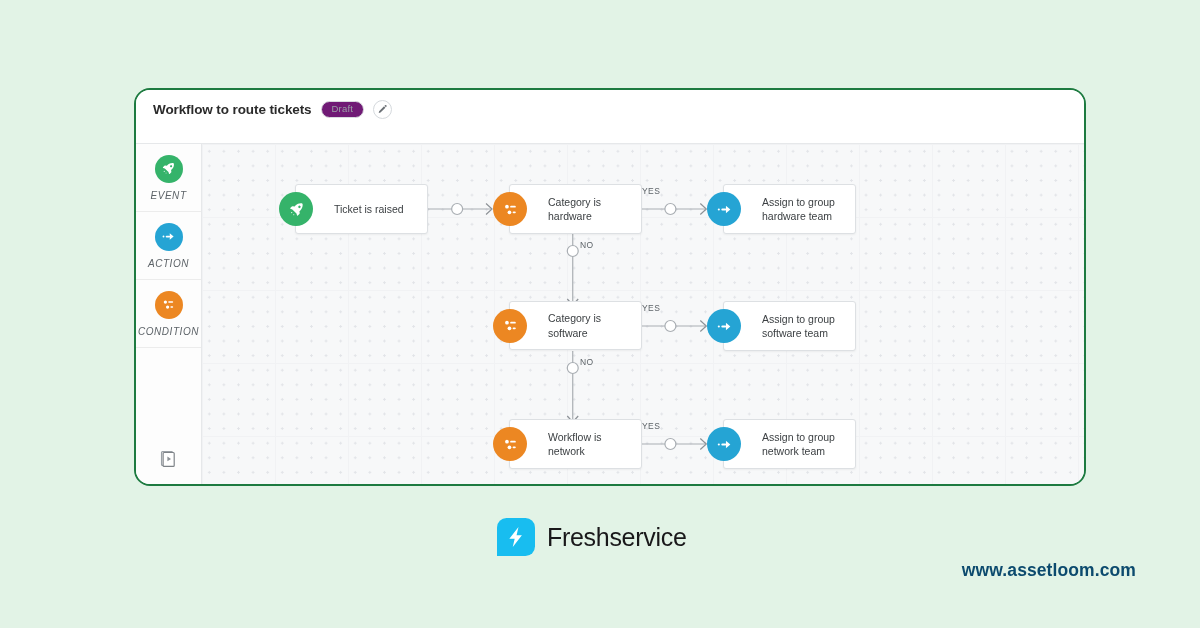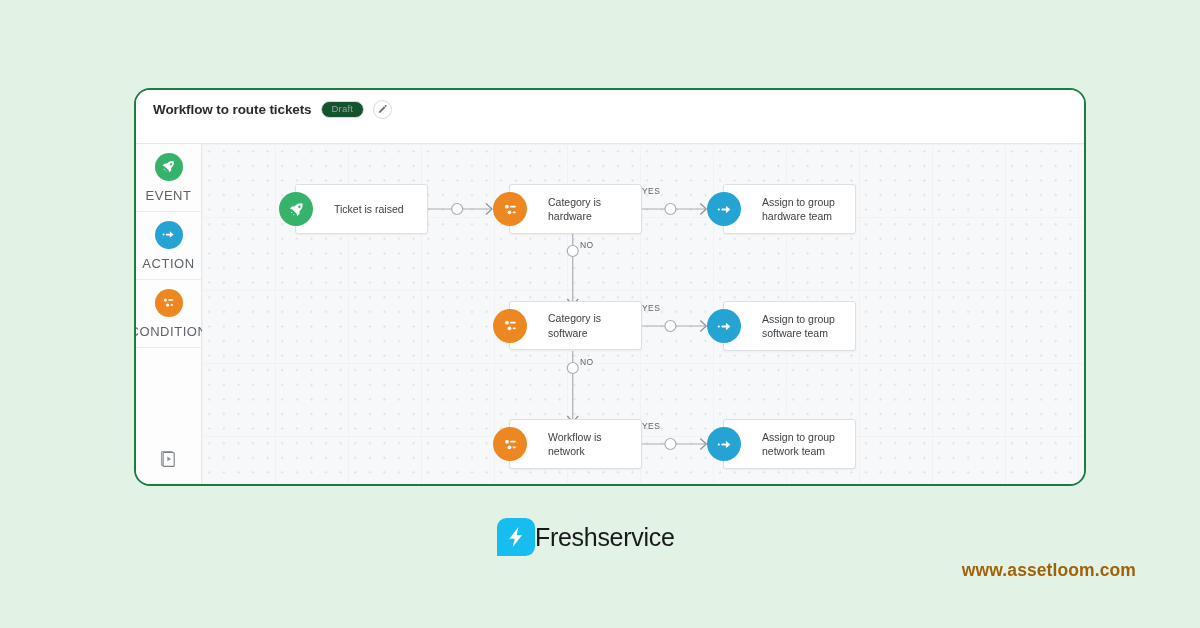--- a/index.html
+++ b/index.html
@@ -26,21 +26,21 @@
   .wf-header {
     position: absolute; left: 0; top: 0;
     width: 100%; height: 53px;
     background: #ffffff;
     padding: 10px 4px 0 17px;
   }
   .wf-title-row { display: flex; align-items: center; gap: 9px; height: 19px; }
   .wf-title { font-size: 13.5px; font-weight: bold; color: #2b2b2b; letter-spacing: -0.1px; }
   .wf-badge {
     font-size: 9.5px; color: #9aa0a6;
-    background: #14532d; border: 1px solid #dadce0;
+    background: #701a75; border: 1px solid #dadce0;
     border-radius: 9px; padding: 2px 10px 3px; line-height: 1;
     letter-spacing: .2px;
   }
   .wf-edit-btn {
     width: 19px; height: 19px; border-radius: 50%;
     border: 1px solid #d5d9dd; background: #fff;
     display: flex; align-items: center; justify-content: center;
     cursor: pointer;
   }
   .wf-edit-btn svg { display: block; }
@@ -69,21 +69,21 @@
     border-bottom: 1px solid #ececec;
     display: flex; flex-direction: column;
     align-items: center; justify-content: center; gap: 7px;
     cursor: pointer;
   }
   .palette-icon {
     width: 28px; height: 28px; border-radius: 50%;
     display: flex; align-items: center; justify-content: center;
   }
   .palette-label {
-    font-size: 13px; color: #5d6368; letter-spacing: .55px;
+    font-size: 10px; color: #5d6368; letter-spacing: .55px; font-style: italic;
   }
   .palette-spacer { flex: 1 1 auto; }
   .palette-guide {
     height: 60px; display: flex; align-items: center; justify-content: center;
     cursor: pointer;
   }
 
   
   .canvas {
     position: relative; flex: 1 1 auto;
@@ -125,31 +125,31 @@
   .edge-label {
     position: absolute;
     font-size: 8.5px; color: #5d6368; letter-spacing: .4px;
   }
 
   svg.wires { position: absolute; left: 0; top: 0; width: 100%; height: 100%; pointer-events: none; }
 
   
   .brand {
     position: absolute; left: 497px; top: 518px;
-    display: flex; align-items: center; 
+    display: flex; align-items: center; gap: 12px;
   }
   .brand-mark {
     width: 38px; height: 38px; position: relative;
   }
   .brand-name {
     font-size: 25px; color: #19181a; letter-spacing: -0.3px;
   }
   .site-url {
     position: absolute; right: 64px; top: 560px;
-    font-size: 17.5px; font-weight: bold; color: #a16207;
+    font-size: 17.5px; font-weight: bold; color: #0c4a6e;
     letter-spacing: .1px;
   }
 </style>
 </head>
 <body>
 
 <div class="page">
 
   <div class="app-window">
 

